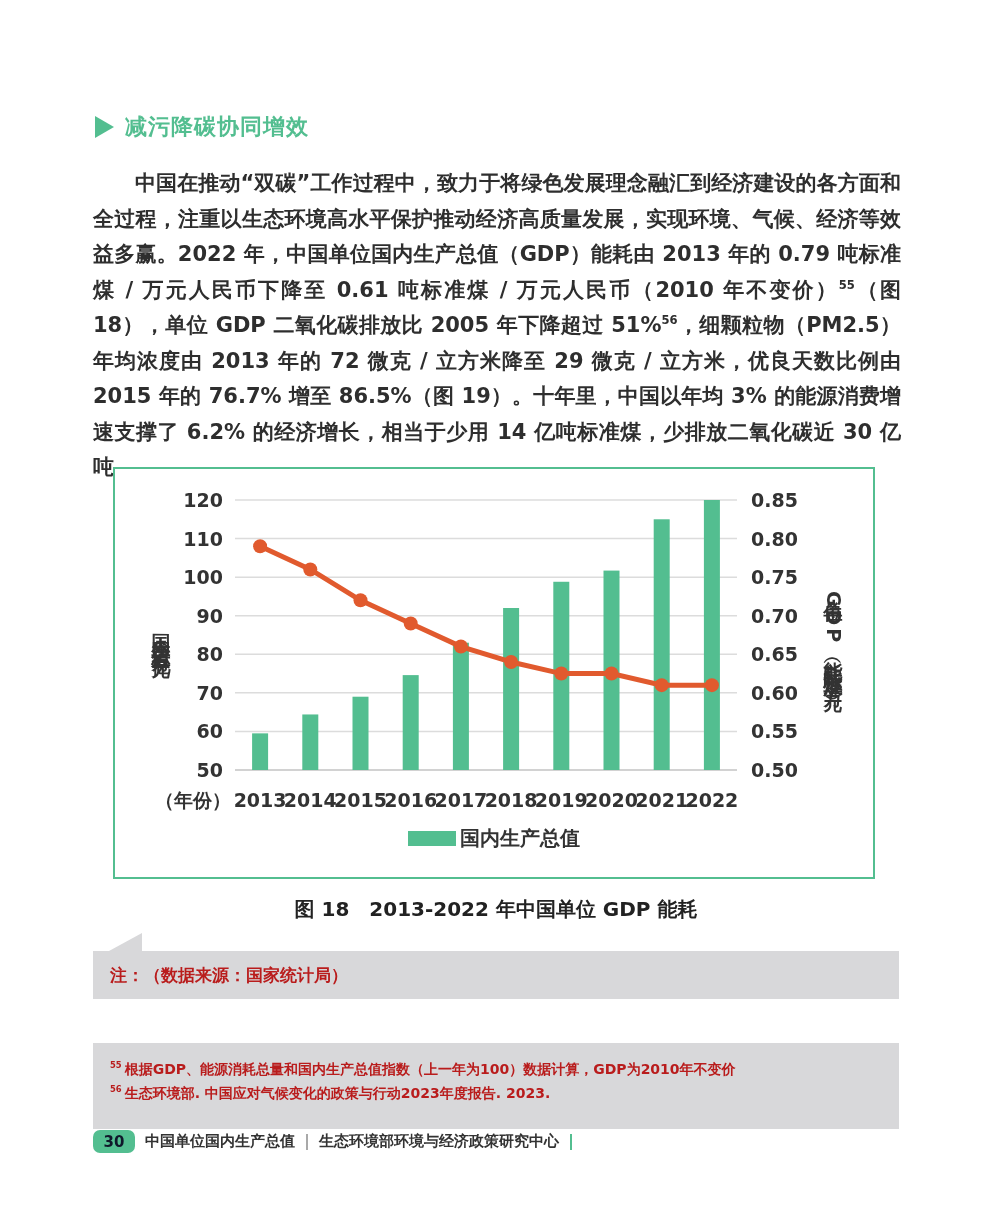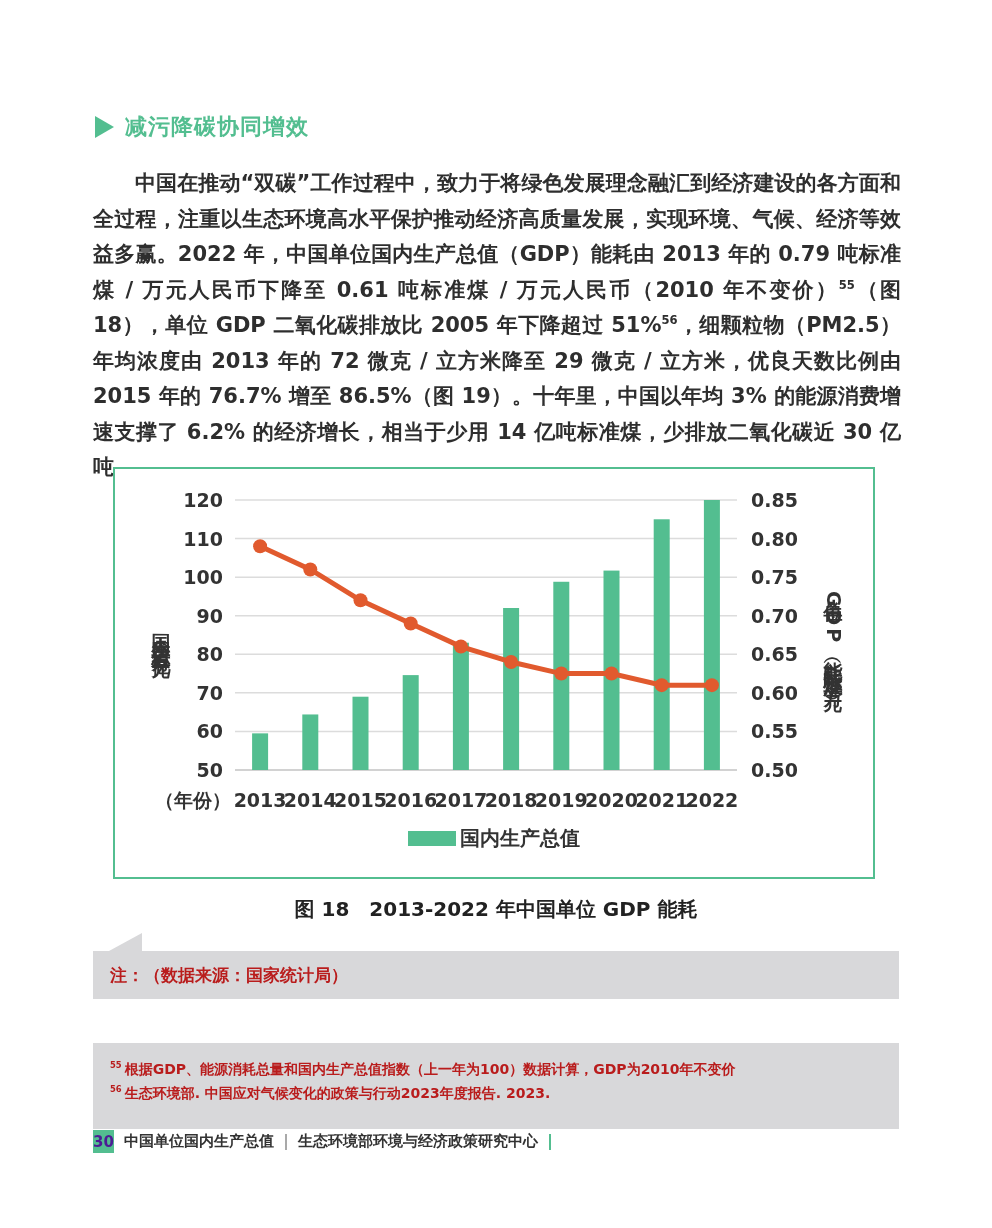--- a/index.html
+++ b/index.html
@@ -35,21 +35,21 @@
   .caption{left:0;top:896px;width:992px;text-align:center;font-size:20px;font-weight:700;color:#222;}
   
   .note-pointer{left:109px;top:933px;width:0;height:0;border-bottom:18px solid var(--gray-block);border-left:33px solid transparent;}
   .note-bar{left:93px;top:951px;width:806px;height:48px;background:var(--gray-block);display:flex;align-items:center;padding-left:17px;font-size:17px;font-weight:700;color:#b91c1c;}
   
   .footnotes{left:93px;top:1021px;width:806px;height:86px;background:var(--gray-block);padding:14px 20px 0 17px;font-size:14px;font-weight:600;color:#b91c1c;margin-top:22px;}
   .footnotes .fn{line-height:24px;}
   .footnotes sup{font-size:0.6em;vertical-align:super;line-height:0;margin-right:3px;}
   
   .footer{left:93px;top:1129px;display:flex;align-items:center;height:25px;font-size:15px;font-weight:700;color:#333;}
-  .page-badge{width:21px;height:23px;background:var(--green);color:#4c1d95;display:flex;align-items:center;justify-content:center;font-size:15px;font-weight:700;margin-right:10px;}
+  .page-badge{width:42px;height:23px;background:var(--green);color:#0f172a;display:flex;align-items:center;justify-content:center;font-size:15px;font-weight:700;margin-right:10px;border-radius:7px;}
   .fsep{width:2px;height:16px;background:#A9A9A9;margin:0 11px;}
   .fsep.green{background:var(--green);}
   .report-title{color:var(--blue);}
 </style>
 </head>
 <body>
 
 <div class="abs section-heading">
   <span class="tri"></span>
   <h1>减污降碳协同增效</h1>

